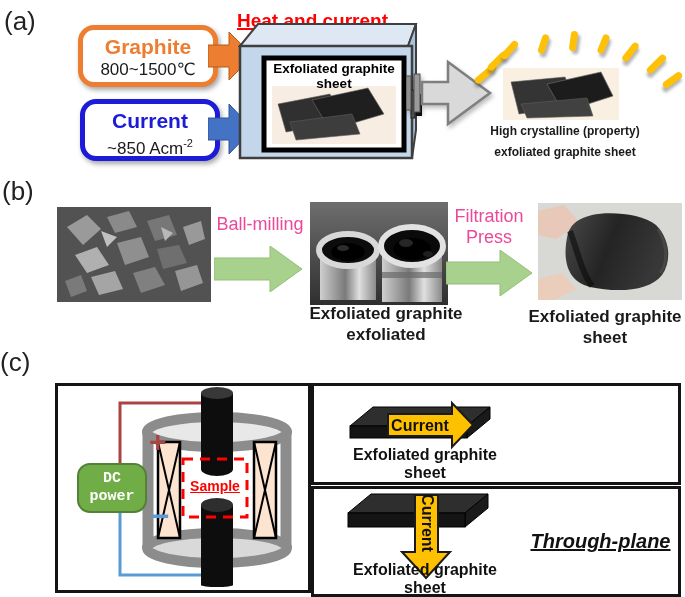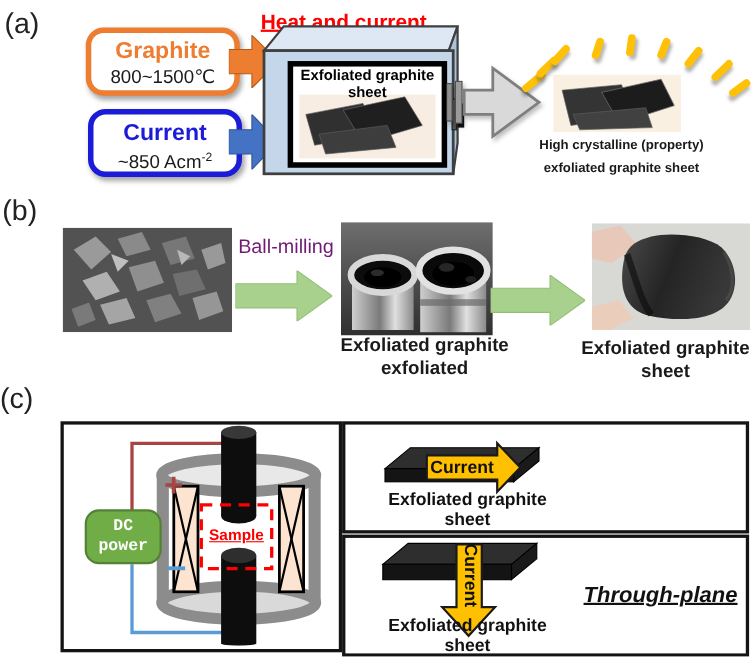--- a/index.html
+++ b/index.html
@@ -21,21 +21,21 @@
   .pill .t2{font-size:17px;line-height:21px;color:#1a1a1a;}
   .pill .t2 sup{font-size:11px;}
   .furnace-label{font-size:13.5px;font-weight:bold;line-height:15px;color:#000;}
   .ray{position:absolute;width:7px;border-radius:3.5px;background:var(--c-yellow_ray,#FFC107);
        box-shadow:3px 3px 3px rgba(90,90,90,.45);}
   .caption-a{font-size:12px;font-weight:bold;line-height:21px;color:#1a1a1a;}
 
   
   .photo-label{font-size:17px;font-weight:bold;line-height:21px;color:#1a1a1a;}
   .graphite-label{font-size:19px;font-weight:bold;}
-  .step-arrow-label{font-size:18px;line-height:21px;color:#701a75;}
+  .step-arrow-label{font-size:18px;line-height:21px;color:#ec4899;}
 
   
   .cbox{border:3px solid #141414;background:#fff;}
   .plus-sign{font-size:30px;font-weight:bold;color:var(--c-wire_red,#BE4B48);line-height:28px;}
   .minus-sign{font-size:32px;font-weight:bold;color:var(--c-wire_blue,#5B9BD5);line-height:26px;}
   .dc-label{font-size:15px;font-weight:bold;color:#fff;line-height:18px;}
   .sample-label{font-size:14px;font-weight:bold;color:var(--c-red,#f00);
                 text-decoration:underline;}
   .current-label{font-size:16px;font-weight:bold;color:#111;}
   .sheet-label{font-size:16px;font-weight:bold;color:#111;}
@@ -170,20 +170,24 @@
       <ellipse cx="102" cy="47" rx="19" ry="11" fill="#000"></ellipse>
       <ellipse cx="96" cy="41" rx="7" ry="4" fill="#262626"></ellipse>
       <ellipse cx="118" cy="52" rx="5" ry="3" fill="#1f1f1f"></ellipse>
     </svg>
   </div>
   <div class="abs photo-label center" style="left:300px;top:303px;width:172px;">
     <div>Exfoliated graphite</div>
     <div>exfoliated</div>
   </div>
 
+  <div class="abs step-arrow-label center" style="left:448px;top:206px;width:82px;">
+    <div>Filtration</div>
+    <div>Press</div>
+  </div>
   <svg class="abs" style="left:446px;top:250px;" width="86" height="46">
     <polygon points="0,12 54,12 54,0 86,23 54,46 54,34 0,34" style="fill:var(--c-green_arrow,#A9D18E);stroke:#93bf77;stroke-width:1"></polygon>
   </svg>
 
   <div class="abs" style="left:538px;top:203px;width:144px;height:97px;">
     <svg width="144" height="97">
       <defs>
         <linearGradient id="sheetgrad" x1="0" y1="0" x2="1" y2="0.3">
           <stop offset="0" stop-color="#4a4a4a"></stop>
             <stop offset="0.5" stop-color="#242424"></stop>

